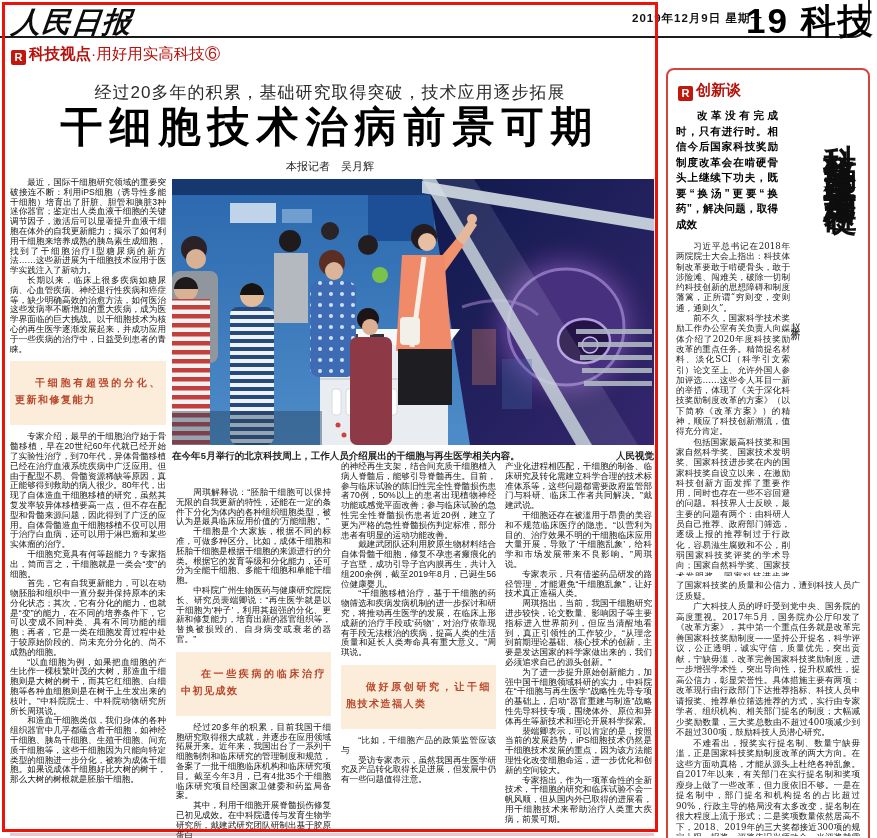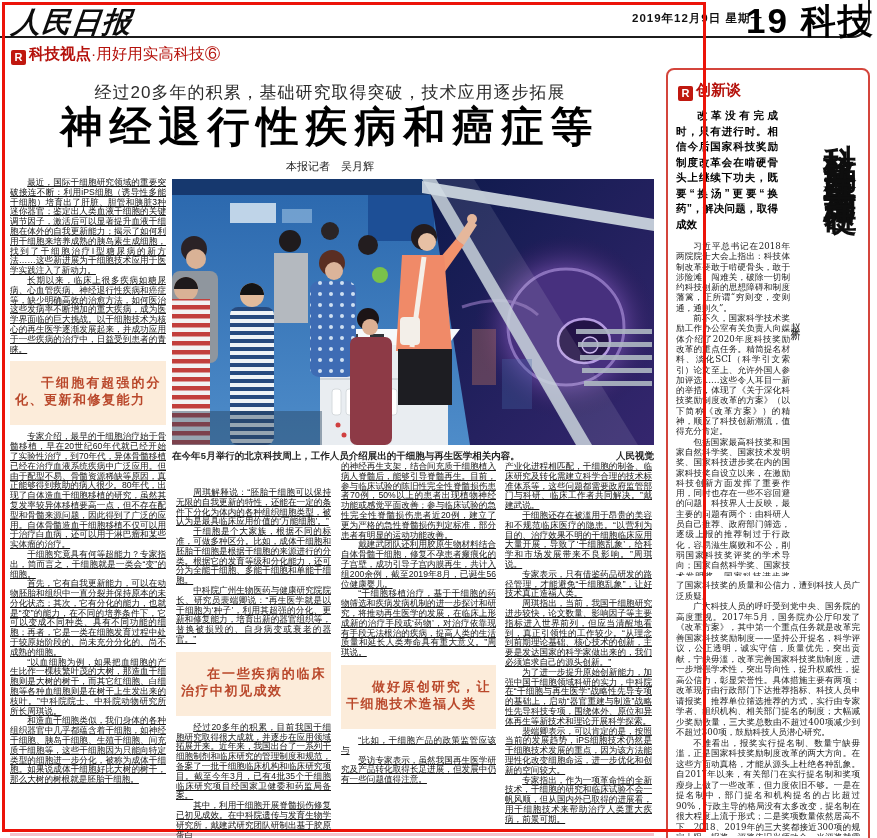--- a/index.html
+++ b/index.html
@@ -13,21 +13,21 @@
   .header-rule{position:absolute;left:0;top:0;width:868px;height:36px;
                border-bottom:2px solid #1c1c1c;border-right:2px solid #1c1c1c;
                border-bottom-right-radius:18px;z-index:1;}
   .date-line{position:absolute;left:632px;top:11px;font-size:11.5px;font-weight:bold;
              letter-spacing:1px;color:#111;z-index:3;}
   .page-no{position:absolute;left:746px;top:-2px;font-size:35px;font-weight:bold;
            letter-spacing:2px;color:#000;z-index:3;}
 
   
   .main-box{position:absolute;left:2px;top:2px;width:650px;height:824px;
-            border:3px solid #ec1309;z-index:4;background:transparent;padding-left:48px;}
+            border:3px solid #ec1309;z-index:4;background:transparent;}
   .main-box-shadow{position:absolute;left:10px;top:833px;width:644px;height:3px;
                    background:#f5c2cc;z-index:2;}
 
   .kicker{position:absolute;left:6px;top:39px;font-size:15.5px;color:#b5120c;z-index:5;}
   .r-icon{display:inline-block;width:15px;height:15px;background:#c0180f;color:#fff;
           font-size:11px;font-weight:bold;text-align:center;line-height:15px;
           vertical-align:-2px;margin-right:3px;border-radius:2px;}
   .kicker b{font-weight:bold;}
   .overline{position:absolute;left:0;width:650px;top:76px;text-align:center;
             font-size:17px;color:#2b2b2b;letter-spacing:1px;}
@@ -39,27 +39,27 @@
   
   .photo{position:absolute;left:167px;top:174px;width:482px;height:266px;overflow:hidden;}
   .photo svg{display:block;}
   .photo-caption{position:absolute;left:167px;top:445px;width:482px;display:flex;
                  justify-content:space-between;font-size:9.5px;font-weight:600;
                  font-family:Liberation Mono, monospace;color:#222;}
 
   
   .col{position:absolute;overflow:hidden;font-size:8.6px;line-height:9.8px;
        text-align:justify;color:#151515;}
-  .col p{margin:0;text-indent:2em;text-decoration:underline;}
+  .col p{margin:0;text-indent:2em;}
   .col p.noindent{text-indent:0;}
   .col1{left:5px;top:173px;width:156px;height:648px;}
   .col2{left:171px;top:483px;width:155px;height:364px;}
   .col3{left:336px;top:457px;width:155px;height:364px;}
   .col4{left:500px;top:457px;width:147px;height:364px;}
-  .subhead{background:#fcecda;color:#b9472a;font-weight:bold;font-size:13px;
+  .subhead{background:#fcecda;color:#b9472a;font-weight:bold;font-size:10px;
            line-height:17px;padding:13px 5px 17px 5px;margin:7px 0;text-indent:2em;
            letter-spacing:1.5px;}
 
   
   .side-box{position:absolute;left:666px;top:68px;width:200px;height:776px;
             border:2px solid #d4453c;border-radius:8px;z-index:3;background:#fff;}
   .side-kicker{position:absolute;left:10px;top:11px;font-size:15px;font-weight:bold;
                color:#b5120c;}
   .side-left{position:absolute;left:8px;top:38px;width:114px;height:468px;
              overflow:hidden;}
@@ -92,21 +92,21 @@
 
   <div class="main-box-shadow"></div>
 
   <div class="main-box">
 
     <div class="kicker">
       <span class="r-icon">R</span><b>科技视点</b><span>·用好用实高科技⑥</span>
     </div>
 
     <div class="overline">经过20多年的积累，基础研究取得突破，技术应用逐步拓展</div>
-    <div class="main-title">神经退行性疾病和癌症等</div>
+    <div class="main-title">干细胞技术治病前景可期</div>
     <div class="byline">本报记者　吴月辉</div>
 
     <div class="photo">
       <svg width="482" height="266" viewBox="0 0 482 266">
         <defs>
           <linearGradient id="bgg" x1="0" y1="0" x2="0" y2="1">
             <stop offset="0" stop-color="#2a67ad"></stop>
               <stop offset="1" stop-color="#4e8cc9"></stop>
           </linearGradient>
           <linearGradient id="scr" x1="0" y1="0" x2="1" y2="1">

